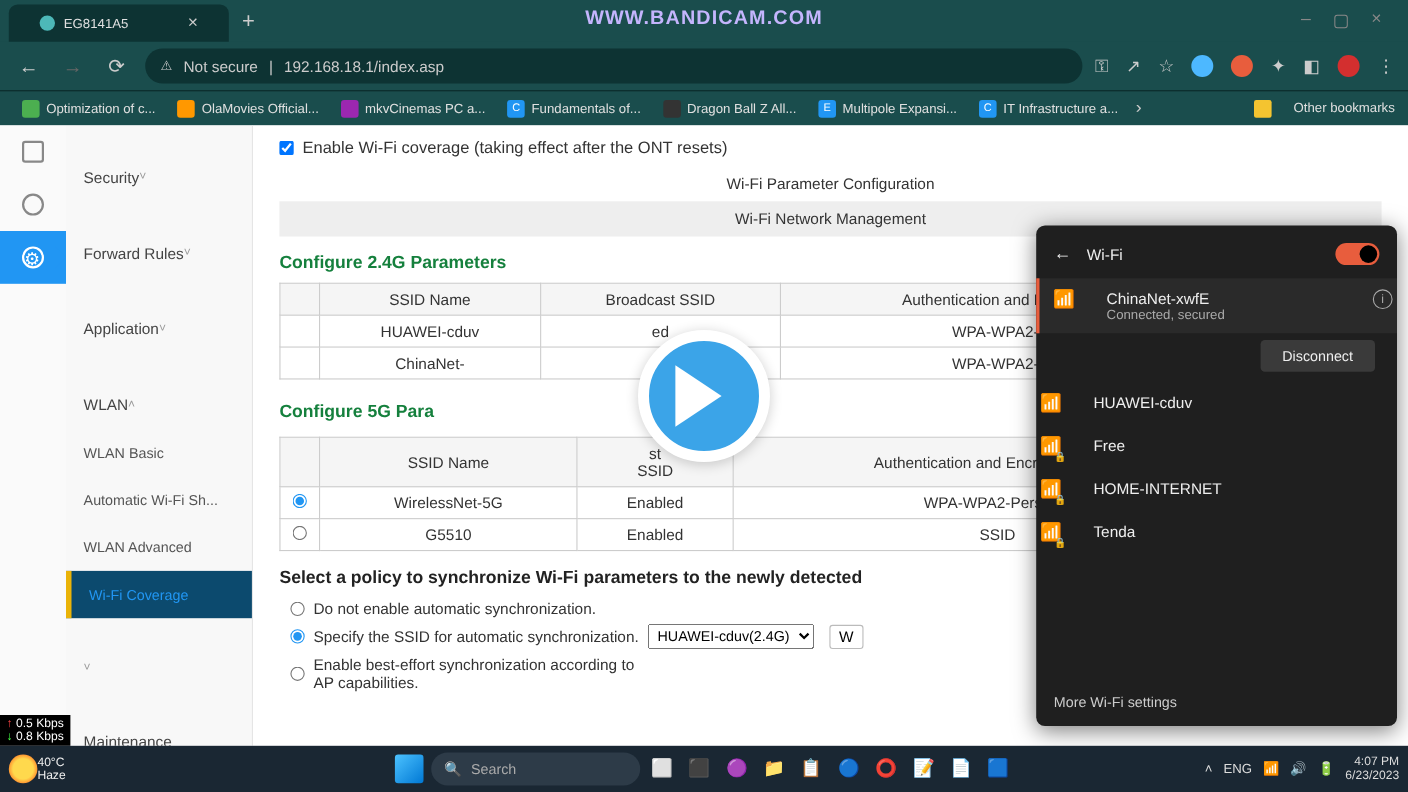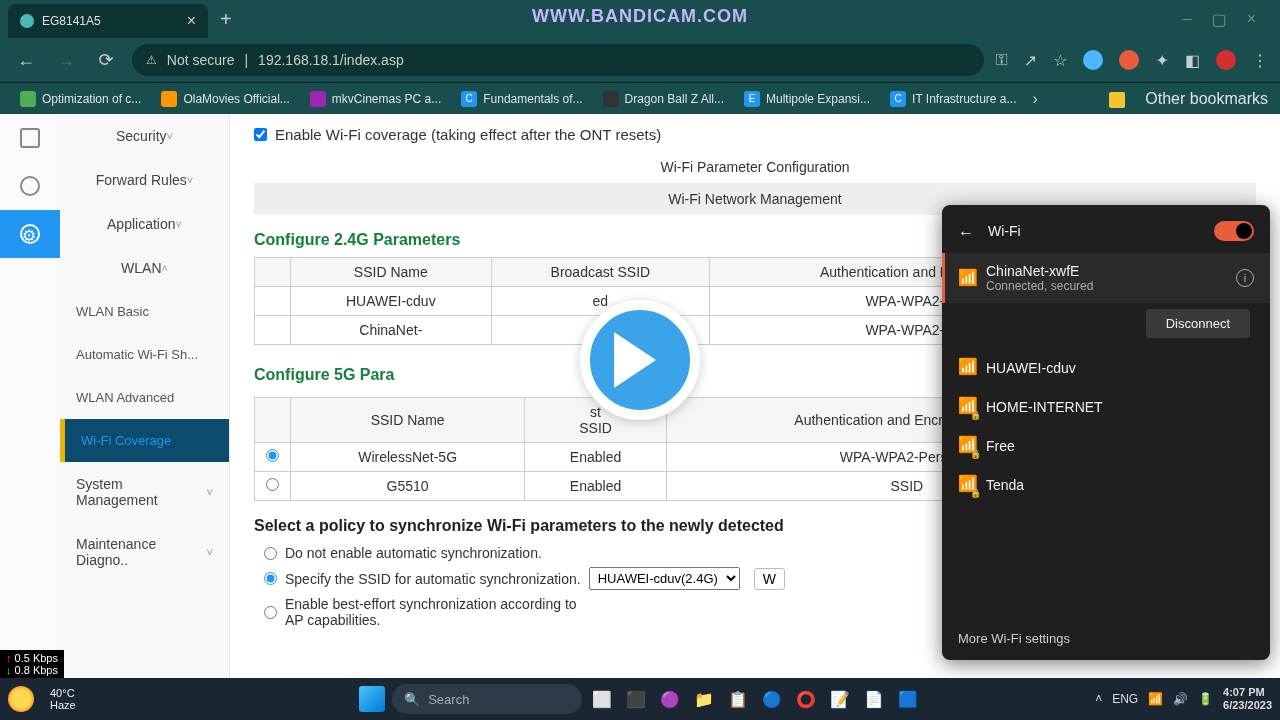--- a/index.html
+++ b/index.html
@@ -1,54 +1,54 @@
 <!DOCTYPE html>
 <html><head>
 <meta charset="utf-8">
 <style>
 * { margin: 0; padding: 0; box-sizing: border-box; font-family: "Segoe UI", Arial, sans-serif; }
 body { width: 1280px; height: 720px; overflow: hidden; background: #fff; position: relative; }
 
 
 .browser-top { background: #1a4d4d; }
 .tab-bar { display: flex; align-items: center; height: 38px; padding: 0 8px; }
-.tab { display: flex; align-items: center; background: #0d3333; border-radius: 8px 8px 0 0; padding: 0 12px; height: 34px; margin-top: 4px; width: 200px; color: #e0e0e0; font-size: 12px; gap: 8px; }
+.tab { display: flex; align-items: center; background: #0d3333; border-radius: 8px 8px 0 0; padding: 0 28px; height: 34px; margin-top: 4px; width: 200px; color: #e0e0e0; font-size: 12px; gap: 8px; }
 .tab .fav { width: 14px; height: 14px; border-radius: 50%; background: #4db8b8; }
 .tab .close { margin-left: auto; font-size: 16px; color: #ccc; }
 .new-tab { color: #ccc; font-size: 20px; padding: 0 12px; }
 .watermark { position: absolute; left: 50%; transform: translateX(-50%); top: 6px; color: #c4b5fd; font-weight: bold; font-size: 18px; letter-spacing: 1px; }
 .win-controls { margin-left: auto; display: flex; gap: 20px; color: #888; padding-right: 16px; }
 
 .addr-bar { display: flex; align-items: center; height: 44px; padding: 0 12px; gap: 12px; background: #1a4d4d; }
 .nav-btn { color: #ccc; font-size: 18px; width: 28px; text-align: center; }
 .nav-btn.dim { color: #666; }
 .addr-field { flex: 1; background: #0d3333; border-radius: 20px; height: 32px; display: flex; align-items: center; padding: 0 14px; gap: 10px; color: #ccc; font-size: 14px; }
 .addr-field .warn { font-size: 12px; }
 .addr-icons { display: flex; gap: 16px; color: #ccc; align-items: center; }
 .addr-icons span { font-size: 16px; }
 .ext-icon { width: 20px; height: 20px; border-radius: 50%; }
 
 .bookmarks-bar { display: flex; align-items: center; height: 32px; background: #1a4d4d; padding: 0 12px; gap: 4px; border-top: 1px solid #0a2828; }
 .bm { display: flex; align-items: center; gap: 6px; color: #e0e0e0; font-size: 12px; padding: 4px 8px; }
 .bm .ico { width: 16px; height: 16px; border-radius: 3px; }
 .bm-more { color: #ccc; margin-left: 4px; }
-.bm-other { margin-left: auto; color: #e0e0e0; font-size: 16px; display: flex; align-items: flex-end; gap: 20px; }
+.bm-other { margin-left: auto; color: #e0e0e0; font-size: 12px; display: flex; align-items: flex-start; gap: 20px; }
 .bm-other .ico { width: 16px; height: 16px; background: #f4c430; border-radius: 2px; }
 
 
 .page { display: flex; height: calc(720px - 38px - 44px - 32px - 42px); background: #fff; overflow: hidden; }
 .icon-rail { width: 60px; background: #fafafa; padding-top: 0; }
 .icon-rail .rail-item { height: 48px; display: flex; align-items: center; justify-content: center; color: #888; }
 .icon-rail .rail-item.active { background: #2196f3; color: #fff; position: relative; }
 .icon-rail .rail-item.active::after { content: ""; position: absolute; right: -10px; top: 14px; border: 10px solid transparent; border-left-color: #2196f3; }
 .rail-icon { width: 20px; height: 20px; border: 2px solid currentColor; border-radius: 3px; }
 .rail-icon.gear { border-radius: 50%; }
 
 .sidebar { width: 170px; background: #f8f8f8; border-right: 1px solid #e5e5e5; }
-.side-item { display: flex; align-items: center; justify-content: center; padding: 14px 16px; font-size: 14px; color: #444; cursor: pointer; }
+.side-item { display: flex; align-items: center; justify-content: flex-start; padding: 14px 16px; font-size: 14px; color: #444; cursor: pointer; margin-top: 25px; }
 .side-item .chev { color: #999; font-size: 11px; }
 .side-sub { padding: 14px 16px 14px 16px; font-size: 13px; color: #555; cursor: pointer; }
 .side-sub.active { color: #2196f3; background: #0c4a6e; border-left: 5px solid #eab308; }
 
 .content { flex: 1; padding: 12px 24px; overflow: hidden; position: relative; background: #fff; }
 .checkbox-row { display: flex; align-items: center; gap: 8px; font-size: 15px; color: #333; margin-bottom: 8px; }
 .sub-tabs { display: flex; margin-bottom: 16px; flex-direction: column; }
 .sub-tab { padding: 8px 40px; font-size: 14px; color: #333; text-align: center; }
 .sub-tab.inactive { background: #eee; }
 .row-flex { display: flex; justify-content: space-between; align-items: center; margin-bottom: 8px; }
@@ -69,41 +69,41 @@
 
 .play-overlay { position: absolute; left: 580px; top: 300px; width: 120px; height: 120px; border-radius: 50%; background: #3ba4e8; border: 10px solid #fff; display: flex; align-items: center; justify-content: center; box-shadow: 0 2px 12px rgba(0,0,0,.2); }
 .play-overlay::before { content: ""; border: 28px solid transparent; border-left: 42px solid #fff; margin-left: 18px; }
 
 
 .wifi-flyout { position: absolute; right: 10px; top: 205px; width: 328px; height: 455px; background: #1f1f1f; border-radius: 8px; color: #eee; padding: 12px 0; font-size: 14px; box-shadow: 0 4px 20px rgba(0,0,0,.5); }
 .wifi-head { display: flex; align-items: center; padding: 4px 16px 12px; gap: 14px; }
 .wifi-head .back { font-size: 16px; }
 .toggle { margin-left: auto; width: 40px; height: 20px; background: #e85d3d; border-radius: 10px; position: relative; }
 .toggle::after { content: ""; position: absolute; right: 2px; top: 2px; width: 16px; height: 16px; background: #000; border-radius: 50%; }
-.wifi-net { padding: 10px 16px; display: flex; gap: 8px; align-items: center; }
+.wifi-net { padding: 10px 4px; display: flex; gap: 28px; align-items: flex-start; }
 .wifi-net.connected { border-left: 3px solid #e85d3d; background: #2a2a2a; padding-left: 13px; }
 .wifi-sig { width: 20px; height: 16px; position: relative; margin-top: 3px; }
 .wifi-sig::before { content: "📶"; font-size: 16px; color: #fff; position: absolute; top: -4px; }
 .wifi-sig.lock::after { content: "🔒"; font-size: 9px; position: absolute; right: -4px; bottom: -4px; }
 .wifi-info .name { font-size: 14px; }
 .wifi-info .status { font-size: 12px; color: #aaa; }
 .info-ico { margin-left: auto; color: #aaa; border: 1px solid #aaa; border-radius: 50%; width: 18px; height: 18px; text-align: center; font-size: 11px; line-height: 16px; }
 .disconnect-btn { background: #3a3a3a; border: none; color: #eee; padding: 7px 20px; border-radius: 4px; margin: 6px 16px 10px auto; display: block; font-size: 13px; margin-right: 20px; }
 .wifi-more { position: absolute; bottom: 14px; left: 16px; font-size: 13px; color: #ccc; margin-top: 24px; }
 
 
 .taskbar { position: absolute; bottom: 0; left: 0; right: 0; height: 42px; background: #1a2733; display: flex; align-items: center; padding: 0 8px; }
-.weather { display: flex; align-items: center; gap: 16px; color: #eee; font-size: 11px; }
+.weather { display: flex; align-items: center; gap: 0; color: #eee; font-size: 11px; }
 .weather .sun { width: 26px; height: 26px; border-radius: 50%; background: radial-gradient(circle, #ffd94d 50%, #ff9933 70%); }
 .tb-center { position: absolute; left: 50%; transform: translateX(-50%); display: flex; align-items: center; gap: 6px; }
 .tb-icon { width: 28px; height: 28px; display: flex; align-items: center; justify-content: center; border-radius: 4px; }
 .start { background: linear-gradient(135deg, #4cc2ff 0%, #0078d4 100%); width: 26px; height: 26px; border-radius: 3px; }
 .search-box { background: #2d3b48; border-radius: 16px; height: 30px; width: 190px; display: flex; align-items: center; padding: 0 12px; gap: 8px; color: #aaa; font-size: 13px; }
 .tray { margin-left: auto; display: flex; align-items: center; gap: 10px; color: #ddd; font-size: 12px; }
-.tray .clock { text-align: left; line-height: 1.2; font-size: 11px; font-weight: bold; }
+.tray .clock { text-align: right; line-height: 1.2; font-size: 11px; }
 
 .net-monitor { position: absolute; left: 0; bottom: 42px; background: #000; color: #fff; font-size: 11px; padding: 2px 6px; font-family: monospace; }
 .net-monitor .up::before { content: "↑ "; color: #f44; }
 .net-monitor .dn::before { content: "↓ "; color: #4f4; }
 </style>
 </head>
 <body>
 
 <div class="browser-top">
   <div class="tab-bar">
@@ -206,21 +206,20 @@
       </div>
     <div class="side-item">
         <span>WLAN</span>
         <span class="chev">˄</span>
       </div>
     <div class="side-sub">WLAN Basic</div>
     <div class="side-sub">Automatic Wi-Fi Sh...</div>
     <div class="side-sub">WLAN Advanced</div>
     <div class="side-sub active">Wi-Fi Coverage</div>
     <div class="side-item">
-        <span>System Management</span>
         <span class="chev">˅</span>
       </div>
     <div class="side-item">
         <span>Maintenance Diagno..</span>
         <span class="chev">˅</span>
       </div>
   </div>
 
   <div class="content">
     <div class="checkbox-row">
@@ -332,27 +331,27 @@
   <button class="disconnect-btn">Disconnect</button>
   <div class="wifi-net">
       <span class="wifi-sig"></span>
       <div class="wifi-info">
         <div class="name">HUAWEI-cduv</div>
       </div>
     </div>
   <div class="wifi-net">
       <span class="wifi-sig lock"></span>
       <div class="wifi-info">
-        <div class="name">HOME-INTERNET</div>
+        <div class="name">Free</div>
       </div>
     </div>
   <div class="wifi-net">
       <span class="wifi-sig lock"></span>
       <div class="wifi-info">
-        <div class="name">Free</div>
+        <div class="name">HOME-INTERNET</div>
       </div>
     </div>
   <div class="wifi-net">
       <span class="wifi-sig lock"></span>
       <div class="wifi-info">
         <div class="name">Tenda</div>
       </div>
     </div>
   <div class="wifi-more">More Wi-Fi settings</div>
 </div>

